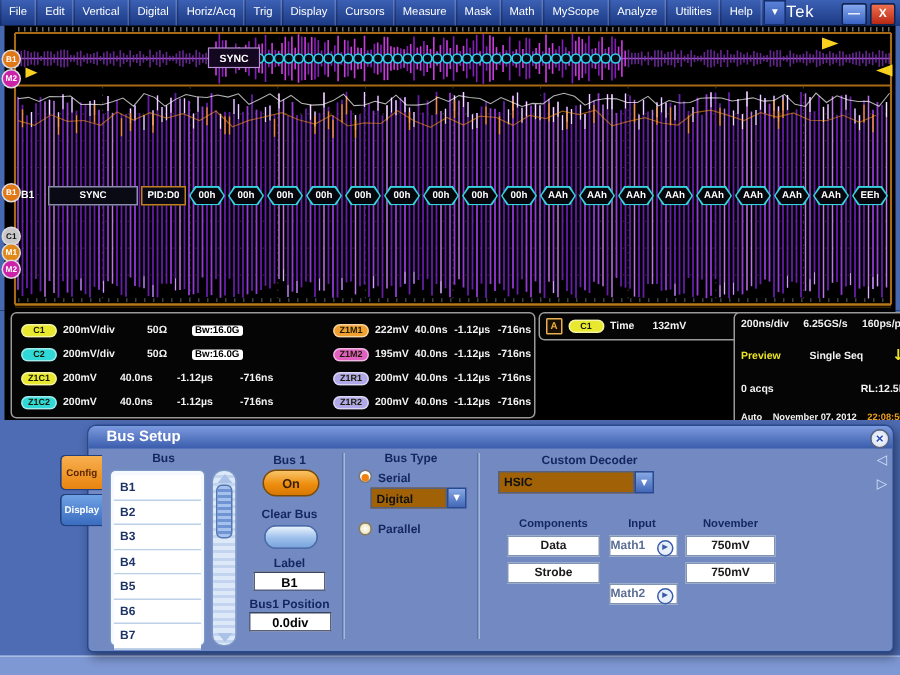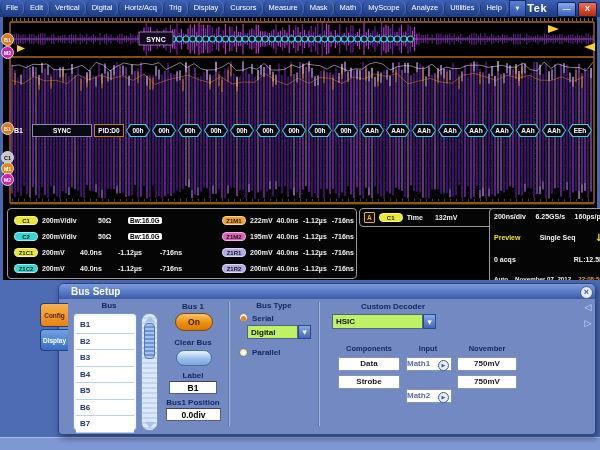--- a/index.html
+++ b/index.html
@@ -4,25 +4,25 @@
 <style>
   html,body{margin:0;padding:0;background:#222;}
   #root{position:relative;width:600px;height:450px;overflow:hidden;background:#06060a;
         font-family:"Liberation Sans",sans-serif;-webkit-font-smoothing:antialiased;}
   .abs{position:absolute;box-sizing:border-box;}
 
   
   #menubar{left:0;top:0;width:600px;height:17px;display:flex;align-items:stretch;
            background:linear-gradient(#3c60b4,#1c3a84);color:#fff;z-index:9;}
   .menu-item{padding:0 5px;font-size:7.5px;line-height:16px;white-space:nowrap;
-             border-right:1px solid rgba(255,255,255,.18);border-left:1px solid rgba(0,0,20,.25);border-radius:8px;}
+             border-right:1px solid rgba(255,255,255,.18);border-left:1px solid rgba(0,0,20,.25);}
   #menu-more{width:15px;margin-left:1px;background:linear-gradient(#5a82d8,#3050a8);
              border:1px solid #16306e;color:#fff;font-size:5px;line-height:15px;text-align:center;
              font-family:"DejaVu Sans",sans-serif;}
-  #tek-logo{margin-left:auto;font-size:11px;font-weight:bold;line-height:16px;padding-right:10px;letter-spacing:.5px;}
+  #tek-logo{margin-left:auto;font-size:11px;font-weight:normal;line-height:16px;padding-right:18px;letter-spacing:.5px;}
   .winbtn{width:17px;height:13px;margin:2px 2px 0 0;border-radius:2px;text-align:center;
           font-size:8px;font-weight:bold;line-height:12px;color:#fff;border:1px solid #10244e;}
   #btn-min{background:linear-gradient(#86a8ec,#3a62c4);}
   #btn-close{background:linear-gradient(#f07050,#b82814);margin-right:3px;}
 
   
   #wave-area{left:0;top:17px;width:600px;height:190px;background:#000;
              border-left:3px solid #4668b0;border-right:3px solid #4668b0;}
   .cbadge{position:absolute;width:13px;height:13px;border-radius:50%;border:1px solid #dcdcdc;
           font-size:5.5px;font-weight:bold;color:#fff;display:flex;align-items:center;justify-content:center;
@@ -98,21 +98,21 @@
           background:linear-gradient(#f8c468,#ee8e0e 55%,#d87804);border:1px solid #7a4a08;}
   #btn-clear{left:117px;top:66px;width:36px;height:16px;
              background:linear-gradient(#eaf3fc,#9cc0ec 55%,#7aa4dc);border:1px solid #4a6ca8;}
   .wfield{background:#fff;border:1px solid #55617e;border-top-color:#3a465e;font-size:8.5px;font-weight:bold;
           color:#000;text-align:center;line-height:12px;}
   .vdiv{top:18px;bottom:8px;width:1px;background:#a4b8da;box-shadow:-1px 0 0 #5a74ac;}
   .radio{width:9px;height:9px;border-radius:50%;background:radial-gradient(#fffef4,#e4dcb4);border:1px solid #8a7e58;}
   .radio.sel{background:#fff;border-color:#777;}
   .radio.sel::after{content:'';display:block;width:5px;height:5px;border-radius:50%;background:#f08010;margin:2px auto;}
   .rlabel{font-size:8px;font-weight:bold;color:#14265c;white-space:nowrap;}
-  .combo-field{background:#bef264;border:1px solid #55617e;font-size:8px;font-weight:bold;color:#111;
+  .combo-field{background:#a16207;border:1px solid #55617e;font-size:8px;font-weight:bold;color:#111;
                padding-left:3px;text-align:left;}
   .combo-btn{background:linear-gradient(#86a8e4,#4368b8);border:1px solid #2a4a90;color:#fff;
              font-size:5.5px;text-align:center;}
   .thead{font-size:7.5px;font-weight:bold;color:#14265c;text-align:center;}
   .tcell{background:#fff;border:1px solid #8294b4;font-size:8px;font-weight:bold;color:#1a1a1a;
          text-align:center;line-height:12px;}
   .tcell.inp{color:#5a6e94;text-align:left;position:relative;}
   .pop-arrow{position:absolute;right:2px;top:2px;width:9px;height:9px;border-radius:50%;border:1px solid #3a5ca8;
              background:#e8f0fc;color:#3a5ca8;font-size:5px;line-height:9px;text-align:center;}
 </style>

